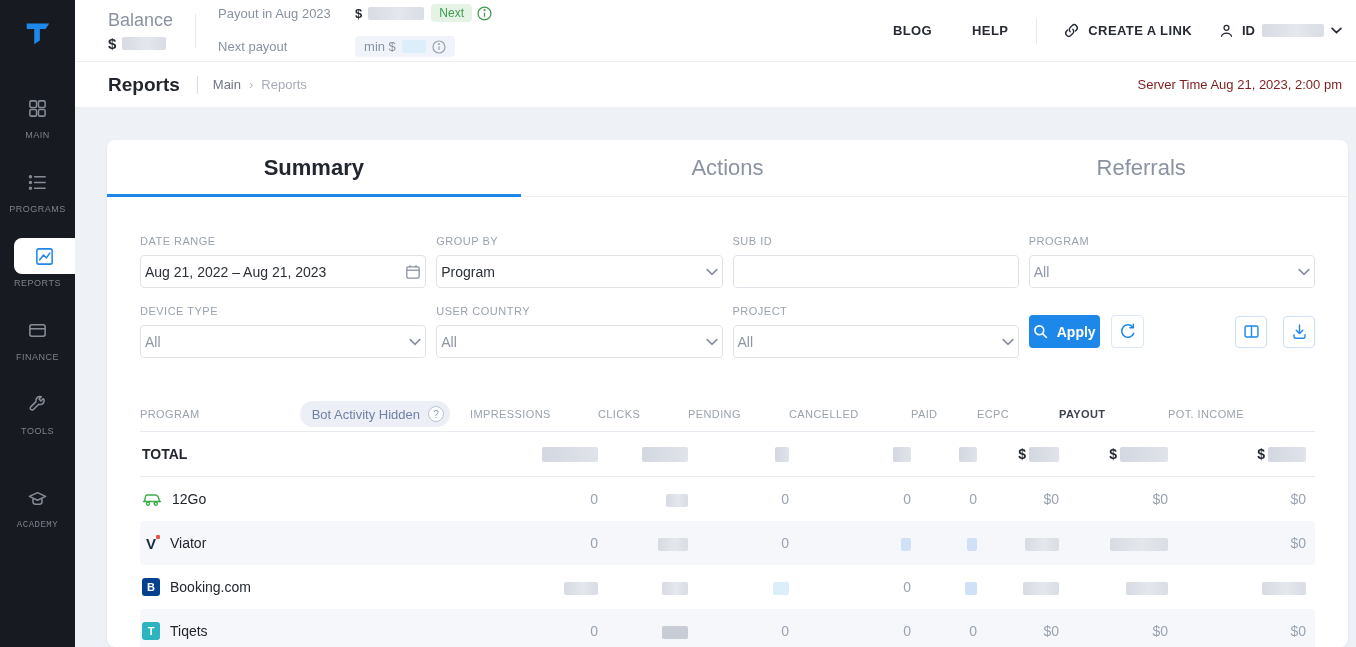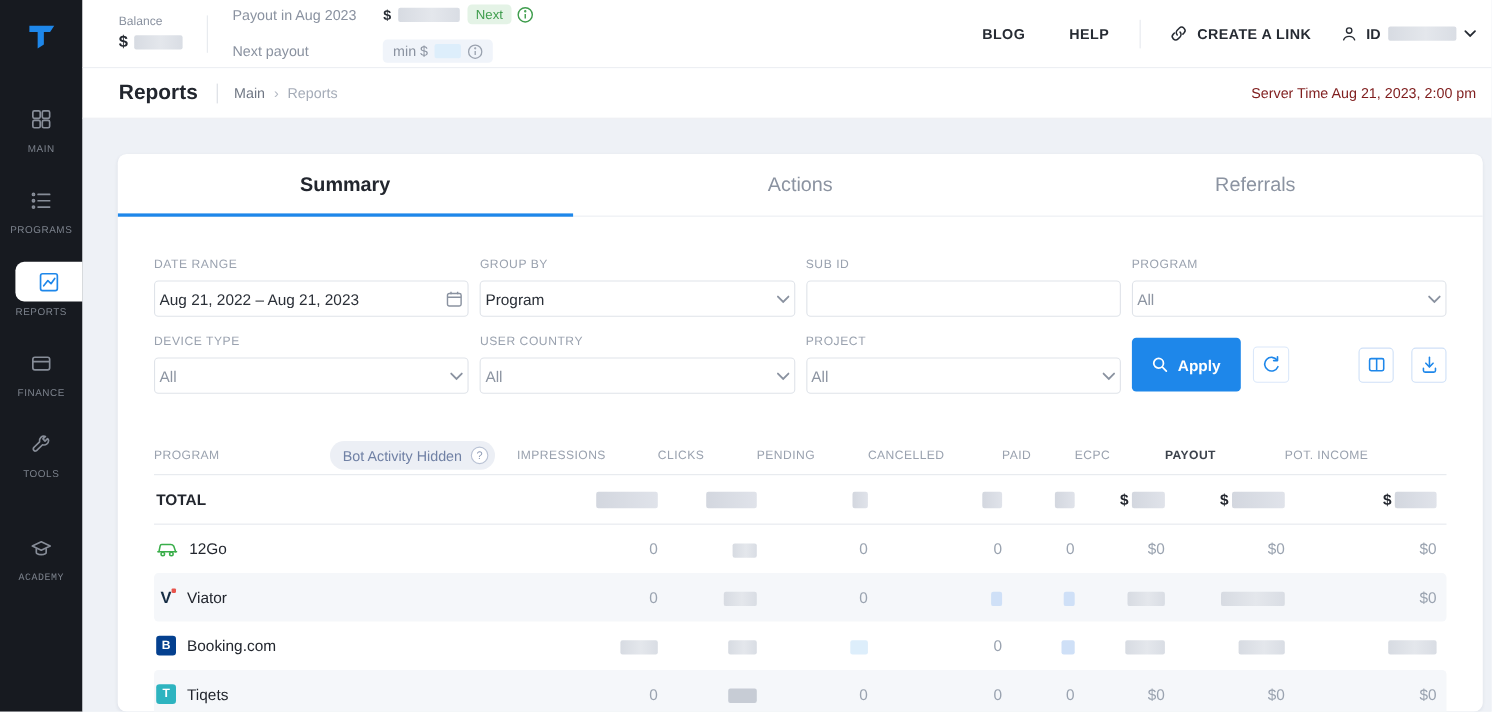--- a/index.html
+++ b/index.html
@@ -14,21 +14,21 @@
 .nav-item{display:flex;flex-direction:column;align-items:center;margin-top:24px;cursor:pointer;}
 .nav-item:first-child{margin-top:28px;}
 .nav-item.group-break{margin-top:44px;font-family:Liberation Mono, monospace;}
 .nav-item .pill{width:61px;height:36px;display:flex;align-items:center;justify-content:center;color:#878d98;}
 .nav-item.active .pill{background:#ffffff;border-radius:8px 0 0 8px;color:#1e87ea;align-self:flex-end;}
 .nav-item .lbl{margin-top:4px;font-size:9px;letter-spacing:.5px;color:#7c828c;}
 
 
 .main{flex:1;display:flex;flex-direction:column;min-width:0;}
 .topbar{height:62px;background:#fff;border-bottom:1px solid #eceef2;display:flex;align-items:center;padding:0 14px 0 33px;}
-.balance .lbl{font-size:11px;color:#8a92a0;margin-bottom:4px;}
+.balance .lbl{font-size:18px;color:#8a92a0;margin-bottom:4px;}
 .balance .val{font-size:15px;font-weight:700;color:#262b33;display:flex;align-items:center;gap:6px;}
 .vdiv{width:1px;height:34px;background:#e6e9ee;margin:0 22px;}
 .payout-grid{display:flex;flex-direction:column;gap:14px;}
 .prow{display:flex;align-items:center;font-size:13px;}
 .plbl{color:#8a92a0;width:137px;}
 .pval{display:flex;align-items:center;gap:6px;color:#262b33;font-weight:700;}
 .badge-sent{background:#e4f3e6;color:#3f9d4d;font-size:12px;font-weight:400;padding:2px 8px;border-radius:4px;margin-left:7px;}
 .sent-info{margin-left:5px;color:#3f9d4d;display:flex;}
 .minpill{display:flex;align-items:center;gap:6px;background:#f0f4fa;border-radius:4px;padding:3px 9px;color:#8a92a0;font-size:13px;}
 .minpill .info{color:#9aa2af;display:flex;}
@@ -53,35 +53,35 @@
 .crumb{font-size:13px;display:flex;gap:8px;align-items:center;}
 .crumb .root{color:#6f7683;cursor:pointer;}
 .crumb .sep{color:#b4bac4;}
 .crumb .cur{color:#a5acb8;}
 .server-time{margin-left:auto;font-size:13px;color:#7f1d1d;}
 
 
 .content{flex:1;background:#eef1f6;padding:32px 8px 0 32px;overflow:hidden;}
 .card{background:#fff;border-radius:8px;box-shadow:0 1px 3px rgba(25,39,66,.07);height:100%;overflow:hidden;}
 .tabs{display:flex;border-bottom:1px solid #eceef2;}
-.tab{flex:1;height:56px;display:flex;align-items:center;justify-content:center;font-size:18px;color:#8b93a1;cursor:pointer;position:relative;}
+.tab{flex:1;height:56px;display:flex;align-items:center;justify-content:center;font-size:22px;color:#8b93a1;cursor:pointer;position:relative;}
 .tab.active{color:#22262e;font-weight:700;}
 .tab.active::after{content:"";position:absolute;left:0;right:0;bottom:-1px;height:3px;background:#1e87ea;}
 
 
 .filters{padding:38px 33px 0;}
 .frow{display:grid;grid-template-columns:repeat(4,1fr);column-gap:10px;margin-bottom:17px;}
 .flbl{font-size:11px;letter-spacing:.5px;color:#9aa2af;margin-bottom:8px;}
 .control{height:33px;border:1px solid #dfe3e9;border-radius:4px;display:flex;align-items:center;padding:0 4px;font-size:14px;color:#2b3038;background:#fff;cursor:pointer;}
 .control .chev{margin-left:auto;color:#8a92a0;display:flex;}
 .control .cal{margin-left:auto;color:#8a92a0;display:flex;}
 .control.muted{color:#8d95a2;}
 .control input{border:none;outline:none;font-size:14px;font-family:inherit;color:#2b3038;width:100%;background:transparent;}
 .actions-cell{display:flex;align-items:center;}
-.btn-apply{height:49px;background:#1e87ea;color:#fff;border:none;border-radius:4px;font-size:14px;font-weight:700;font-family:inherit;display:flex;align-items:center;gap:9px;padding:0 18px;cursor:pointer;}
+.btn-apply{height:33px;background:#1e87ea;color:#fff;border:none;border-radius:4px;font-size:14px;font-weight:700;font-family:inherit;display:flex;align-items:center;gap:9px;padding:0 4px;cursor:pointer;}
 .btn-reset{width:33px;height:33px;margin-left:11px;border:1px solid #dbe8fa;border-radius:4px;background:#fff;color:#1e87ea;display:flex;align-items:center;justify-content:center;cursor:pointer;}
 .btn-sq{width:32px;height:32px;border:1px solid #cfe0f7;border-radius:4px;background:#fff;color:#1e87ea;display:flex;align-items:center;justify-content:center;cursor:pointer;}
 .btn-cols{margin-left:auto;}
 .btn-dl{margin-left:16px;}
 
 
 .table{padding:22px 33px 0;}
 .tgrid{display:grid;grid-template-columns:330px 128px 90px 101px 122px 66px 82px 109px 1fr;align-items:center;}
 .thead{height:34px;}
 .th{font-size:11px;letter-spacing:.4px;color:#9aa2af;text-align:left;cursor:pointer;}

